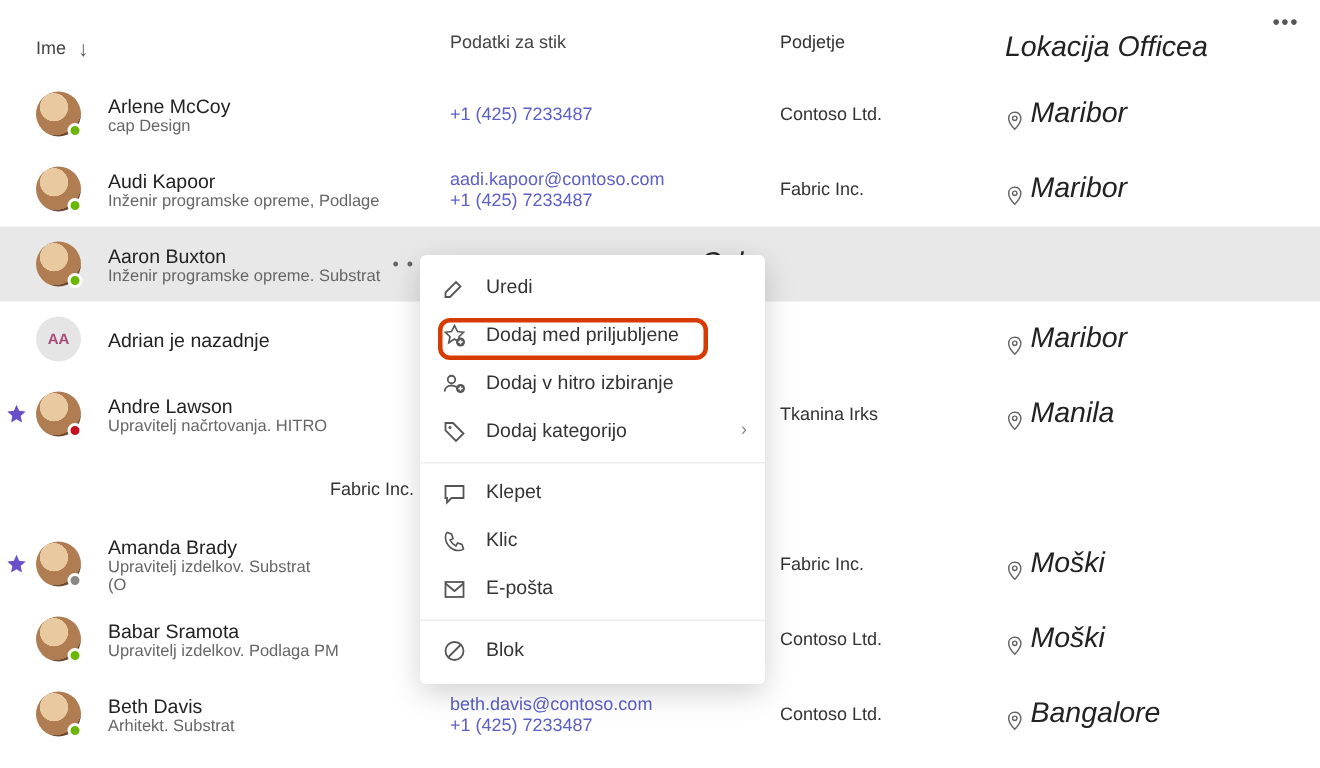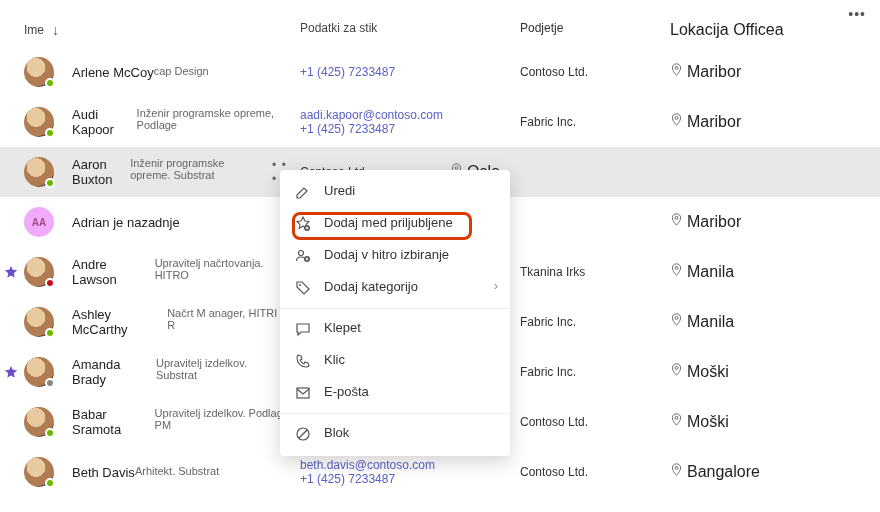--- a/index.html
+++ b/index.html
@@ -2,34 +2,34 @@
 <html><head>
 <meta charset="utf-8">
 <style>
   * { box-sizing: border-box; margin: 0; padding: 0; }
   body { font-family: "Segoe UI", Arial, sans-serif; font-size: 12px; color: #333; background: #fff; width: 880px; height: 512px; overflow: hidden; position: relative; }
   .table { width: 100%; }
   .header-row { display: flex; padding: 21px 0 8px 0; font-size: 12px; color: #444; border-bottom: 0; }
   .col-name { width: 300px; padding-left: 24px; display: flex; align-items: center; gap: 8px; }
   .col-contact { width: 220px; }
   .col-company { width: 150px; font-size: 12px; color:#333; }
-  .col-location { flex: 1; font-size: 16px; color:#222; display:flex; align-items:flex-start; gap:4px;}
+  .col-location { flex: 1; font-size: 19px; color:#222; display:flex; align-items:flex-end; gap:4px;font-style:italic;}
   .sort-icon { font-size: 14px; color:#555; }
   .row { display: flex; align-items:center; height: 50px; border-bottom: 0; position:relative; }
   .row.selected { background: #e8e8e8; }
   .star { position:absolute; left:4px; width:14px; height:14px; display:flex; align-items:center; justify-content:center; }
   .star svg { fill:#6b4fc9; }
   .avatar-wrap { position:relative; margin-right: 10px; }
-  .avatar { width: 30px; height: 30px; border-radius: 50%; display:flex; align-items:center; justify-content:center; font-size:10px; font-weight:600; color:#a84a7a; background:#f0abfc; overflow:hidden; }
+  .avatar { width: 30px; height: 30px; border-radius: 50%; display:flex; align-items:center; justify-content:center; font-size:10px; font-weight:600; color:#a84a7a; background:#e5e5e5; overflow:hidden; }
   .avatar.img { background: radial-gradient(circle at 40% 35%, #e8c9a0 0 35%, #b07d52 36% 70%, #6a4a33 71% 100%); }
   .presence { position:absolute; bottom:-1px; right:-1px; width:10px; height:10px; border-radius:50%; border:2px solid #fff; }
   .presence.green{ background:#6bb700;}
   .presence.red{ background:#c50f1f;}
   .presence.gray{ background:#8a8886;}
-  .name-block { display:flex; flex-direction:row; }
+  .name-block { display:flex; flex-direction:column; }
   .name { font-size: 13px; color: #222; }
   .title { font-size: 11px; color: #666; }
   .contact-block { display:flex; flex-direction:column; }
   .email { font-size: 12px; color: #5b5fc7; }
   .email.gray { color:#666; }
   .phone { font-size: 12px; color: #5b5fc7; }
   .loc-icon { width:13px; height:13px; }
   .row-more { color:#666; margin-right: 10px; letter-spacing:1px; font-size:12px; }
   .ctx-menu { position:absolute; left:280px; top:170px; width:230px; background:#fff; border-radius:4px; box-shadow: 0 6px 20px rgba(0,0,0,0.18); padding: 6px 0; z-index:10;}
   .ctx-item { display:flex; gap:12px; padding: 7px 14px; font-size:13px; color:#333; cursor:pointer; position:relative;}
@@ -173,30 +173,20 @@
         <div class="col-company">Tkanina Irks</div>
         <div class="col-location">
           <svg class="loc-icon" viewBox="0 0 16 16">
             <path d="M8 1C5 1 3 3 3 6c0 4 5 9 5 9s5-5 5-9c0-3-2-5-5-5z" fill="none" stroke="#666" stroke-width="1.2"></path>
             <circle cx="8" cy="6" r="1.8" fill="none" stroke="#666" stroke-width="1.2"></circle>
           </svg>
           <span>Manila</span>
         </div>
       </div>
       <div class="row">
-        <div class="col-name">
-          <div class="avatar-wrap">
-            <div class="avatar img"></div>
-            <div class="presence green"></div>
-          </div>
-          <div class="name-block">
-            <div class="name">Ashley McCarthy</div>
-            <div class="title">Načrt M    anager, HITRI BL R</div>
-          </div>
-        </div>
         <div class="col-contact">
           <div class="contact-block"></div>
         </div>
         <div class="col-company">Fabric Inc.</div>
         <div class="col-location">
           <svg class="loc-icon" viewBox="0 0 16 16">
             <path d="M8 1C5 1 3 3 3 6c0 4 5 9 5 9s5-5 5-9c0-3-2-5-5-5z" fill="none" stroke="#666" stroke-width="1.2"></path>
             <circle cx="8" cy="6" r="1.8" fill="none" stroke="#666" stroke-width="1.2"></circle>
           </svg>
           <span>Manila</span>

